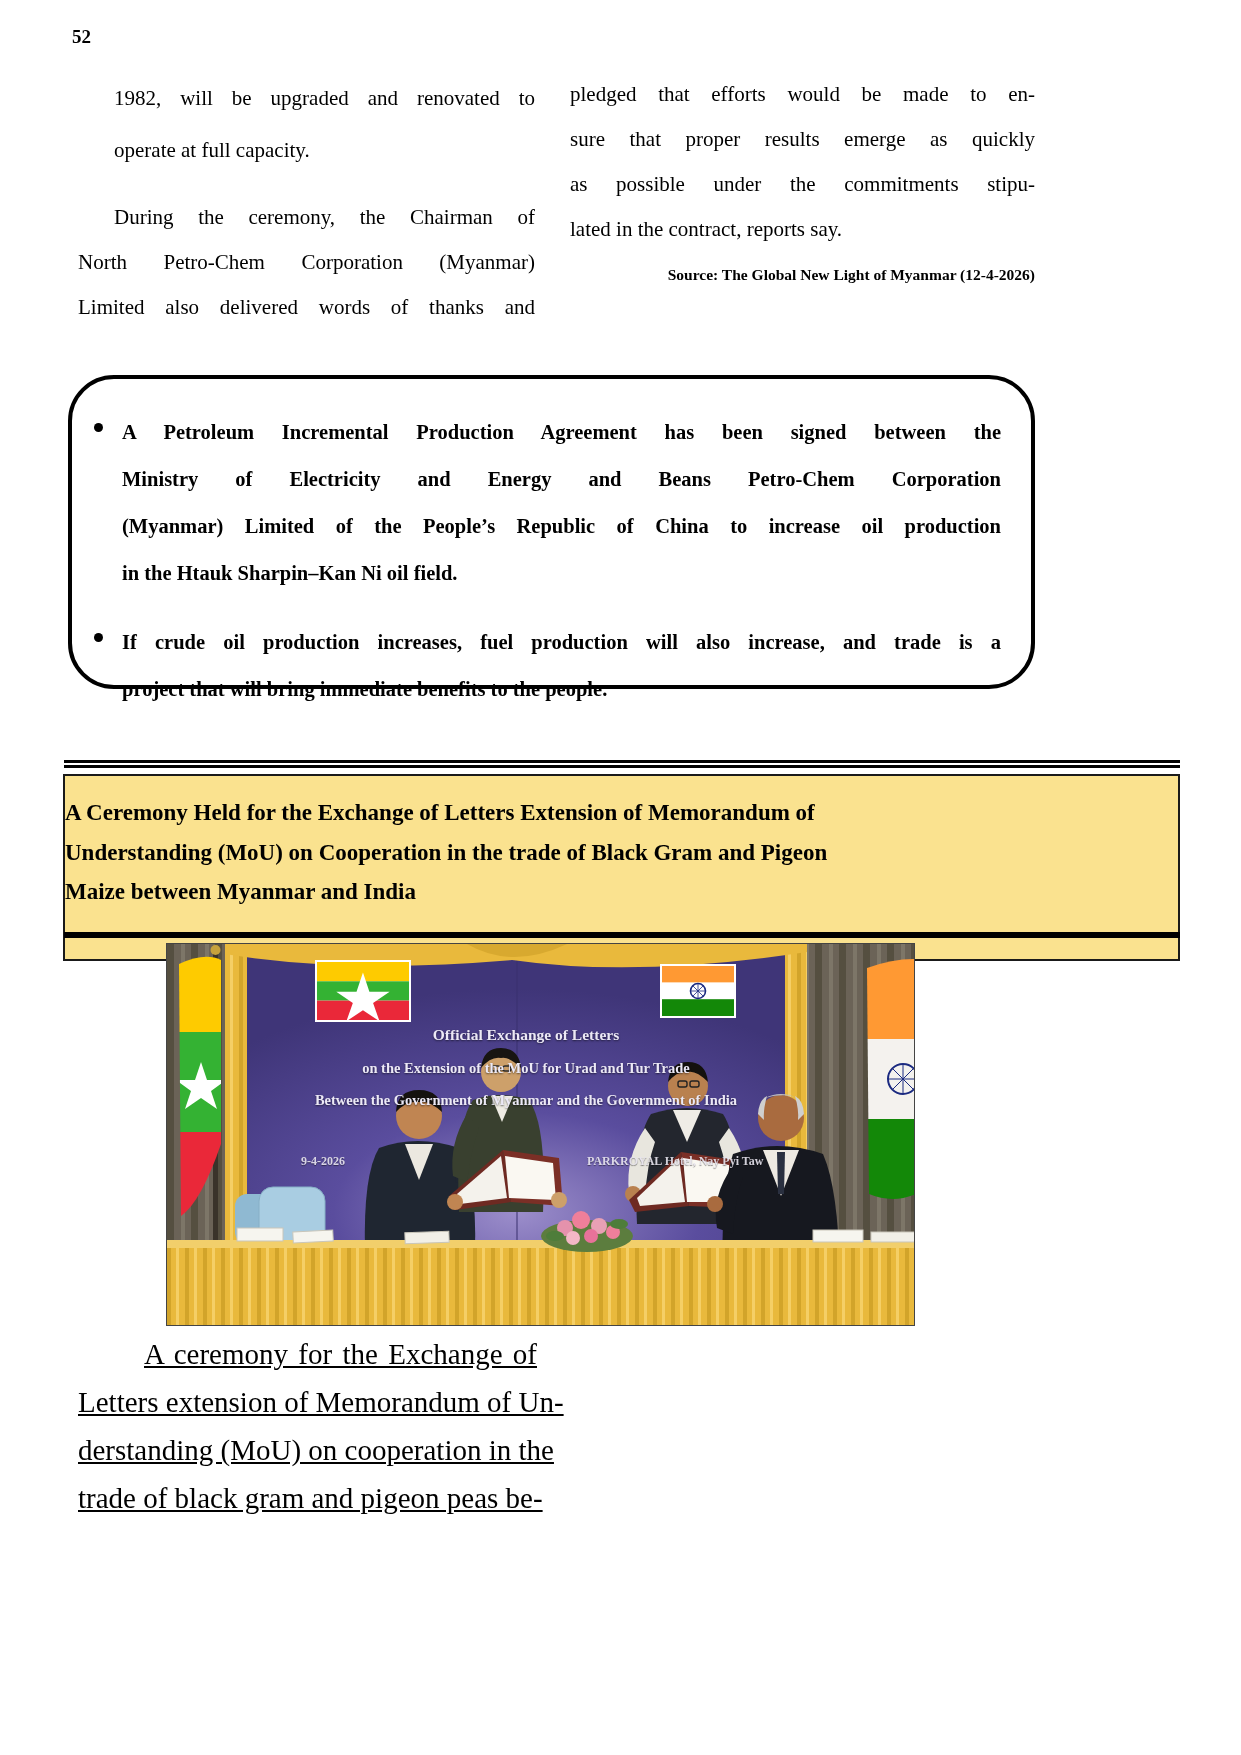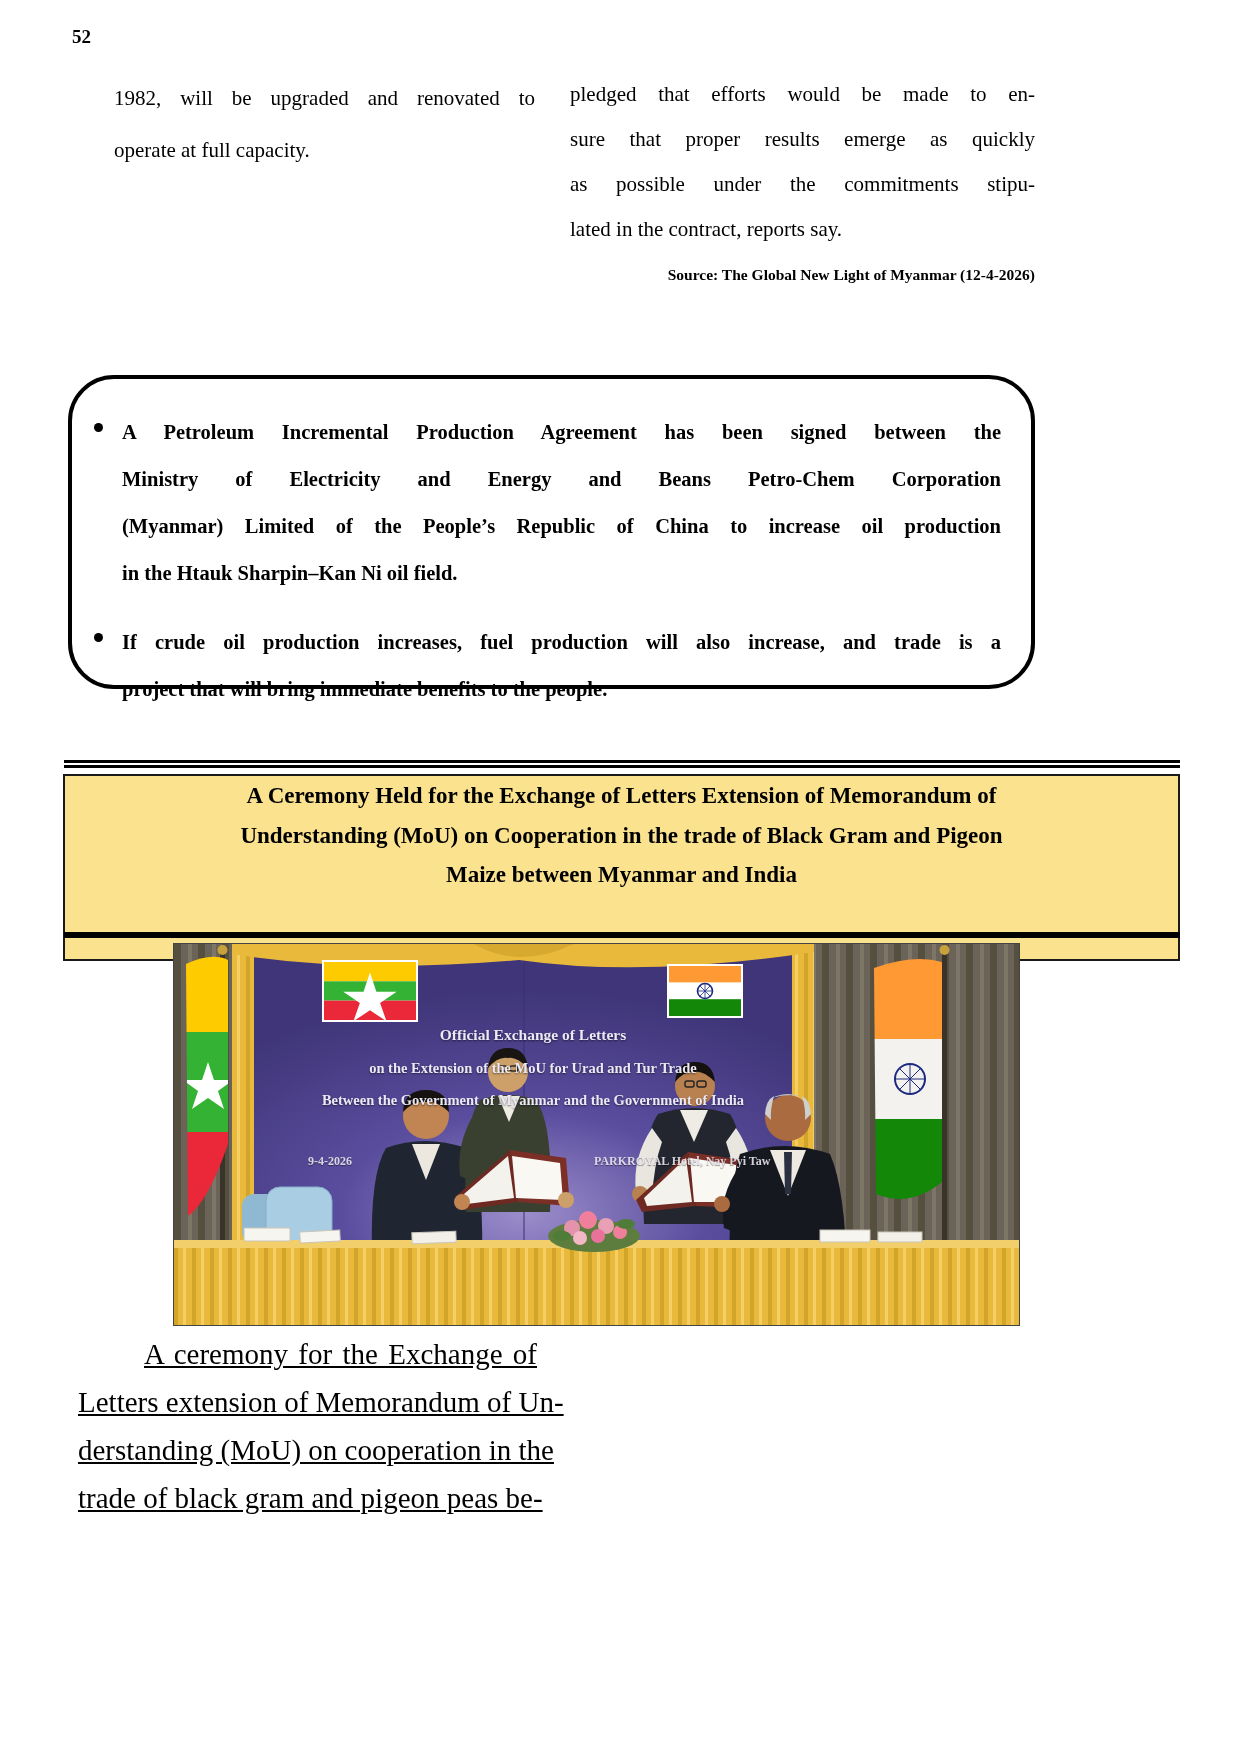--- a/index.html
+++ b/index.html
@@ -27,24 +27,24 @@
         border:4px solid #000;border-radius:46px;padding:30px 30px 0 50px;}
   .bitem{position:relative;margin-bottom:22px;}
   .bdot{position:absolute;left:-28px;top:14px;width:9px;height:9px;border-radius:50%;background:#000;}
   .bitem .ln{line-height:47px;font-size:20.5px;font-weight:bold;}
   
   .rule1{position:absolute;left:64px;top:760px;width:1116px;height:8px;
          background:linear-gradient(#000 0 3px,#fff 3px 5px,#000 5px 8px);}
   .rule2{position:absolute;left:64px;top:932px;width:1116px;height:6px;background:#000;}
   
   .ybox{position:absolute;left:63px;top:774px;width:1117px;height:187px;box-sizing:border-box;
-        border:2px solid #1a1a1a;text-align:center;}
+        border:2px solid #1a1a1a;padding-top:17px;}
   .ybox .yln{font-size:23px;font-weight:bold;line-height:39.5px;}
   
-  .photo{position:absolute;left:174px;top:944px;width:845px;height:381px;overflow:hidden;
+  .photo{position:absolute;left:167px;top:944px;width:747px;height:381px;overflow:hidden;
          background:#be185d;outline:1px solid #444;}
   .photo svg{position:absolute;left:0;top:0;}
   .bannertxt{position:absolute;left:80px;width:558px;text-align:center;color:#ece9f6;
              font-weight:bold;text-shadow:0 1px 2px rgba(0,0,0,.55);}
   .b1{top:82px;font-size:15.5px;}
   .b2{top:116px;font-size:14.5px;}
   .b3{top:148px;font-size:14.5px;}
   .pdate{position:absolute;left:134px;top:210px;font-size:12px;font-weight:bold;
          color:#e7e4ee;opacity:.9;text-shadow:0 1px 1px rgba(0,0,0,.5);}
   .pvenue{position:absolute;left:420px;top:210px;font-size:12px;font-weight:bold;
@@ -59,20 +59,25 @@
 <body>
 
 <div class="page">
 
   <div class="pageno">52</div>
 
   <div class="colL">
     <div class="p1">
         <div class="ln">1982, will be upgraded and renovated to</div>
         <div class="ln noj">operate at full capacity.</div>
+      </div>
+    <div class="p2">
+        <div class="ln">During the ceremony, the Chairman of</div>
+        <div class="ln">North Petro-Chem Corporation (Myanmar)</div>
+        <div class="ln">Limited also delivered words of thanks and</div>
       </div>
   </div>
   <div class="colR">
       <div class="ln">pledged that efforts would be made to en-</div>
       <div class="ln">sure that proper results emerge as quickly</div>
       <div class="ln">as possible under the commitments stipu-</div>
       <div class="ln noj">lated in the contract, reports say.</div>
     </div>
 
   <div class="source">Source: The Global New Light of Myanmar (12-4-2026)</div>

